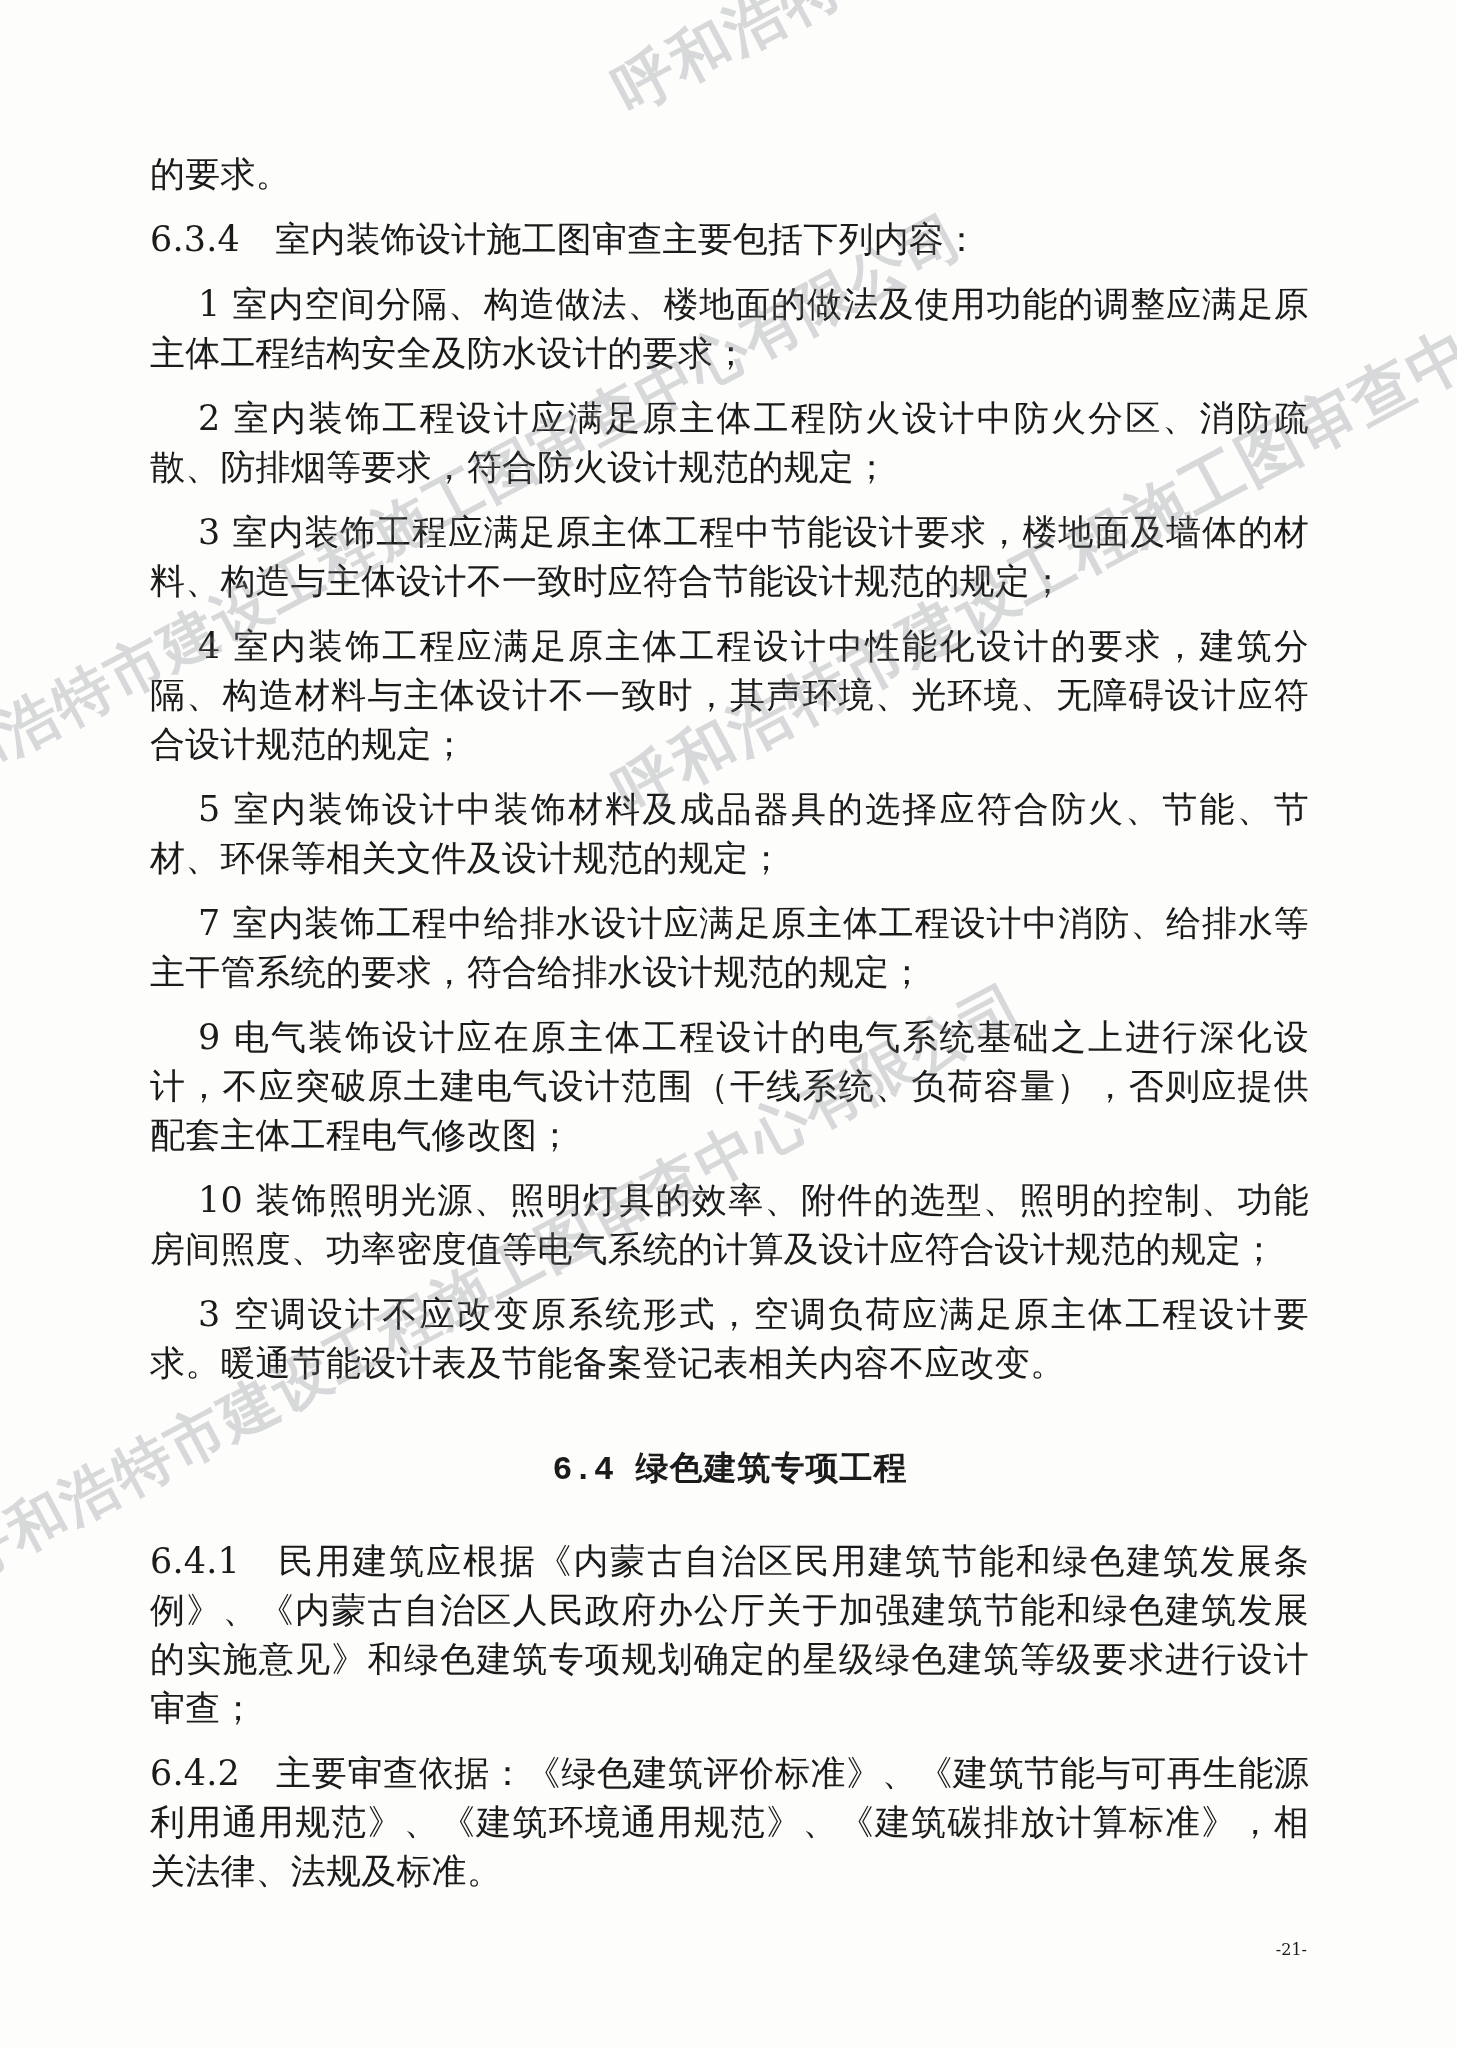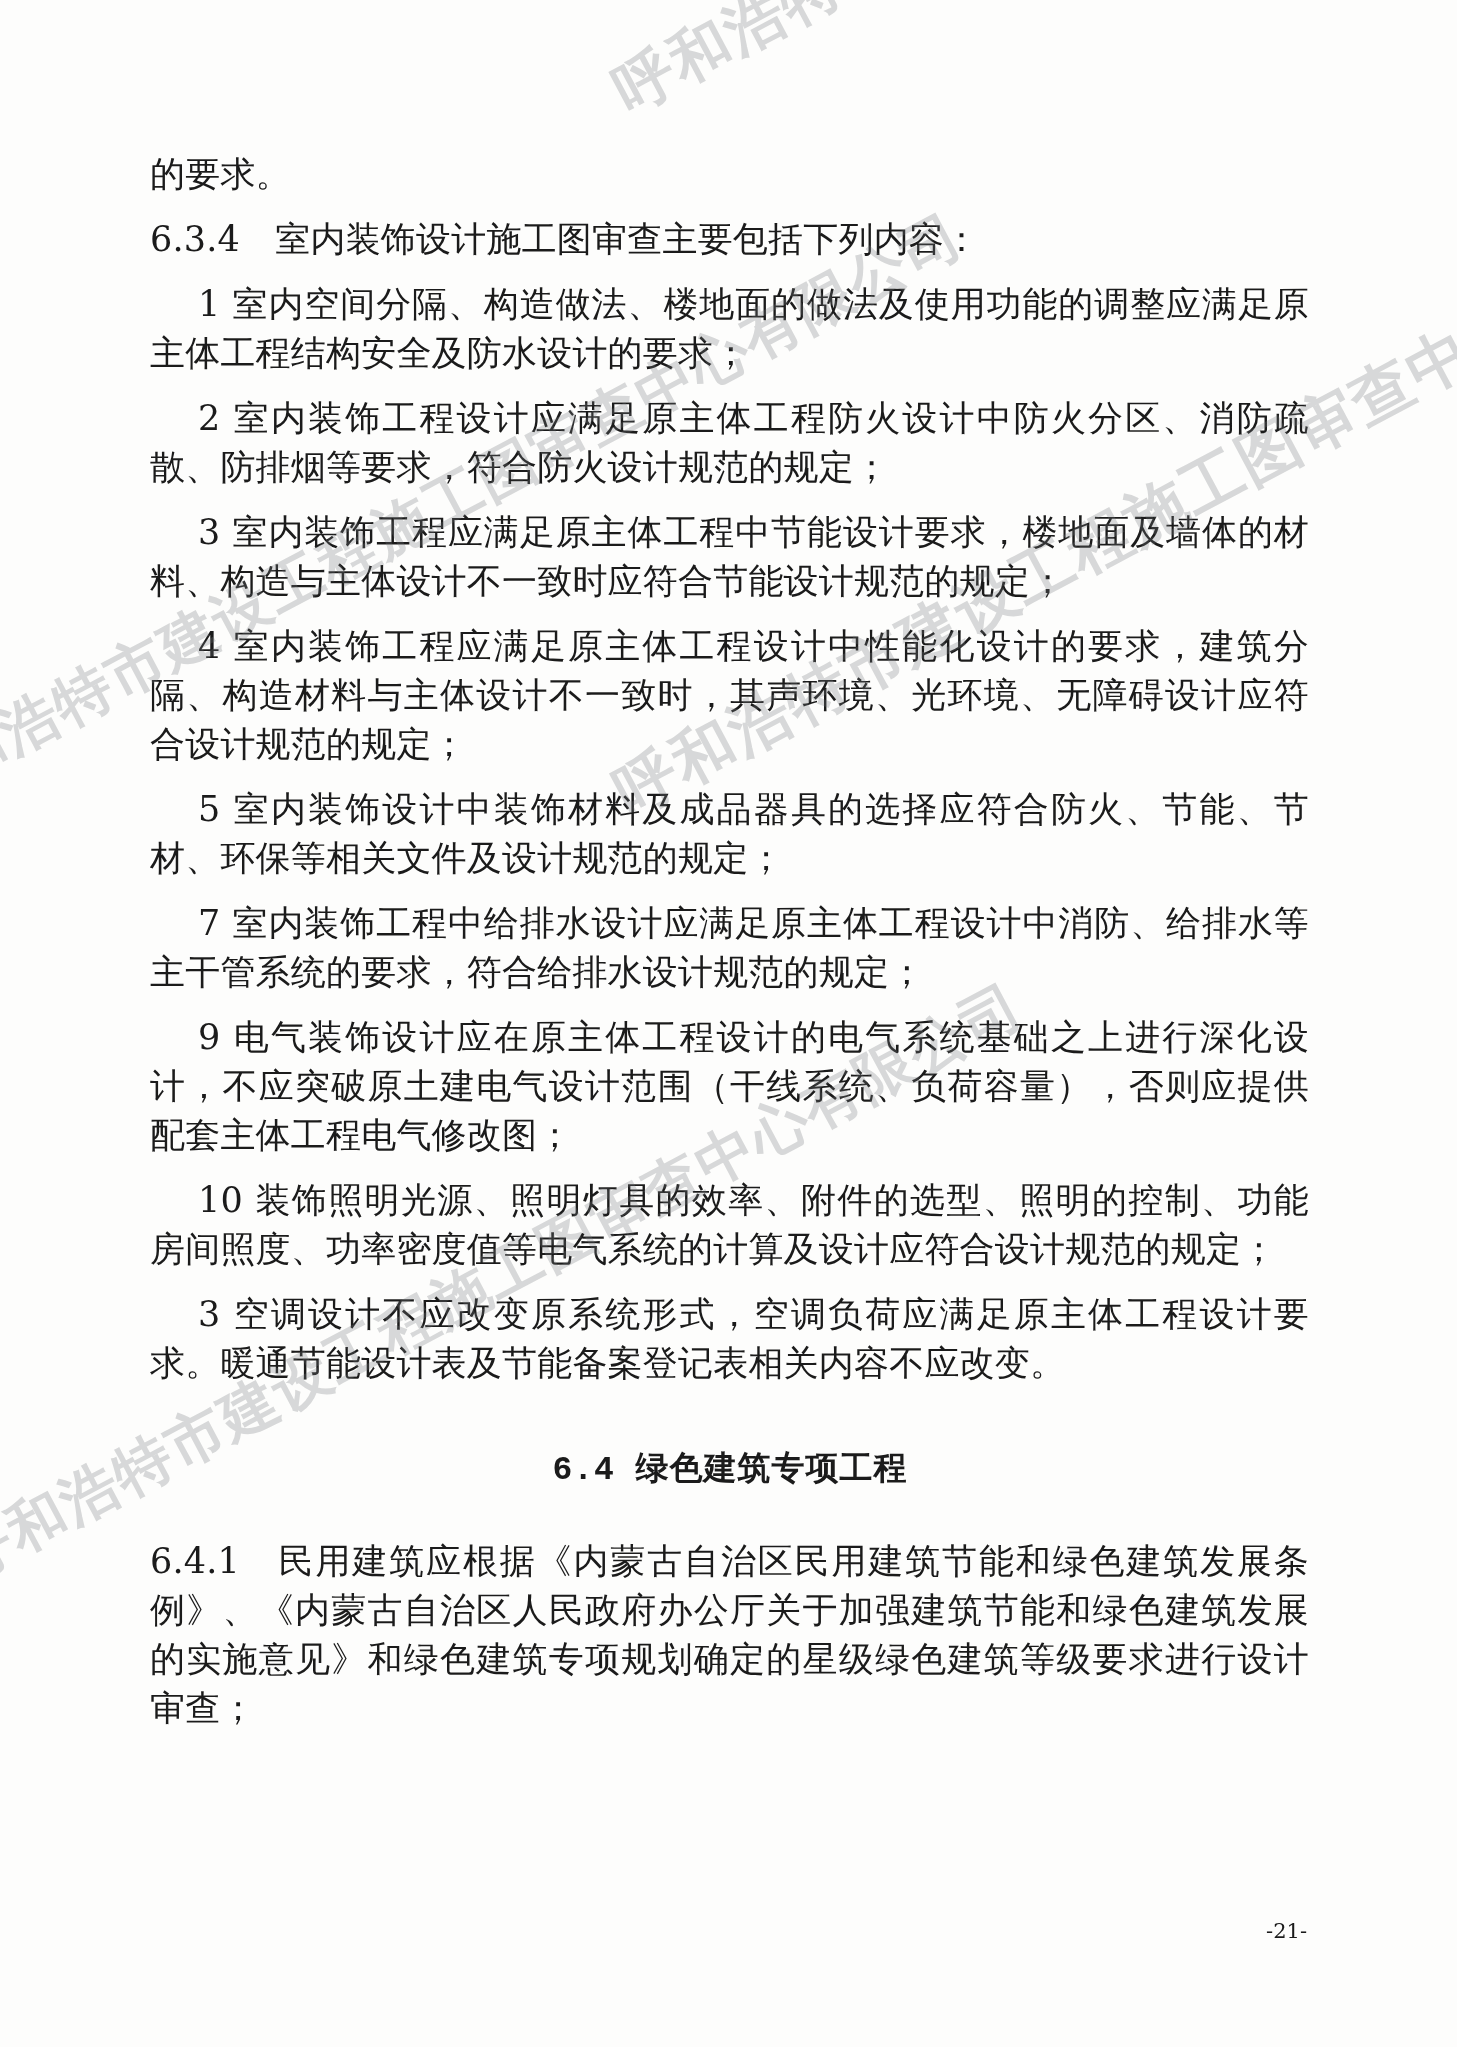--- a/index.html
+++ b/index.html
@@ -59,22 +59,22 @@
     font-family: Liberation Mono, monospace;
     font-size: 33px;
     font-weight: 700;
     text-align: center;
     margin: 58px 0 46px 0;
     letter-spacing: 1px;
   }
   .page-number {
     position: absolute;
     right: 150px;
-    bottom: 104px;
-    font-size: 21px;
+    bottom: 88px;
+    font-size: 16px;
     font-family: "DejaVu Serif", "Liberation Serif", serif;
     color: #1b1b1b;
     z-index: 1;
     text-align: right;
   }
 </style>
 </head>
 <body>
 
 <div class="page">
@@ -88,20 +88,21 @@
     <p class="item">4 室内装饰工程应满足原主体工程设计中性能化设计的要求，建筑分隔、构造材料与主体设计不一致时，其声环境、光环境、无障碍设计应符合设计规范的规定；</p>
     <p class="item">5 室内装饰设计中装饰材料及成品器具的选择应符合防火、节能、节材、环保等相关文件及设计规范的规定；</p>
     <p class="item">7 室内装饰工程中给排水设计应满足原主体工程设计中消防、给排水等主干管系统的要求，符合给排水设计规范的规定；</p>
     <p class="item">9 电气装饰设计应在原主体工程设计的电气系统基础之上进行深化设计，不应突破原土建电气设计范围（干线系统、负荷容量），否则应提供配套主体工程电气修改图；</p>
     <p class="item">10 装饰照明光源、照明灯具的效率、附件的选型、照明的控制、功能房间照度、功率密度值等电气系统的计算及设计应符合设计规范的规定；</p>
     <p class="item">3 空调设计不应改变原系统形式，空调负荷应满足原主体工程设计要求。暖通节能设计表及节能备案登记表相关内容不应改变。</p>
 
     <h2 class="section-title">6.4 绿色建筑专项工程</h2>
 
     <p class="clause">6.4.1　民用建筑应根据《内蒙古自治区民用建筑节能和绿色建筑发展条例》、《内蒙古自治区人民政府办公厅关于加强建筑节能和绿色建筑发展的实施意见》和绿色建筑专项规划确定的星级绿色建筑等级要求进行设计审查；</p>
+    <p class="clause">6.4.2　主要审查依据：《绿色建筑评价标准》、《建筑节能与可再生能源利用通用规范》、《建筑环境通用规范》、《建筑碳排放计算标准》，相关法律、法规及标准。</p>
   </div>
 
   <div class="page-number">-21-</div>
 
   <div class="watermark-layer">
     <div class="wm wm-a" style="left: 600px; top: 60px; transform: rotate(-28deg);">呼和浩特市建设工程施工图审查中心有限公司</div>
     <div class="wm wm-b" style="left: -120px; top: 760px; transform: rotate(-28deg);">呼和浩特市建设工程施工图审查中心有限公司</div>
     <div class="wm wm-c" style="left: 600px; top: 760px; transform: rotate(-28deg);">呼和浩特市建设工程施工图审查中心有限公司</div>
     <div class="wm wm-b" style="left: -60px; top: 1530px; transform: rotate(-28deg);">呼和浩特市建设工程施工图审查中心有限公司</div>
   </div>

